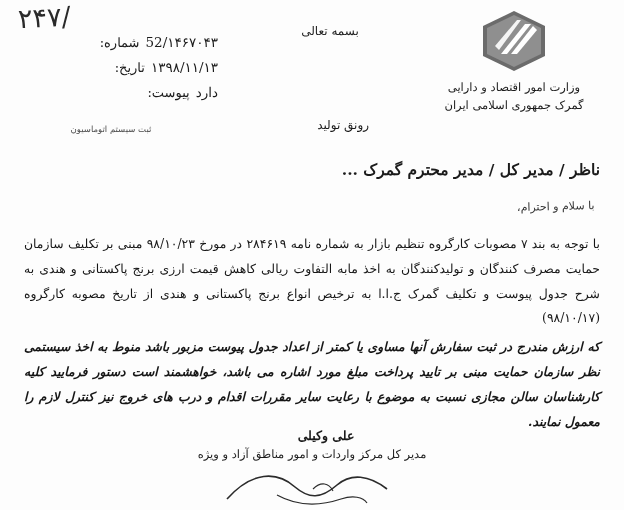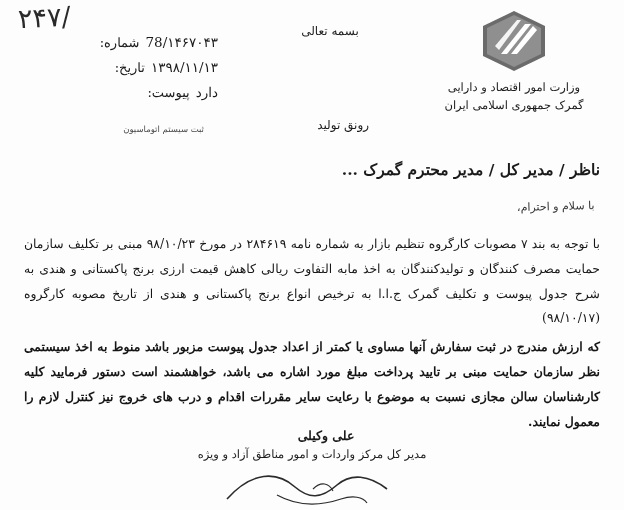--- a/index.html
+++ b/index.html
@@ -57,21 +57,21 @@
   .meta-label {
     font-size: 13px;
     color: #1b1b1b;
   }
   .meta-note {
     margin-top: 24px;
     margin-right: 14px;
     font-size: 8.5px;
     color: #4a4a4a;
     direction: rtl;
-    text-align: right;
+    text-align: center;
   }
 
   
   .besmellah {
     position: absolute;
     left: 0;
     right: 0;
     top: 24px;
     text-align: center;
     font-family: "DejaVu Serif", serif;
@@ -148,20 +148,21 @@
     font-family: "DejaVu Serif", serif;
     font-size: 12.4px;
     line-height: 2.0;
     color: #161616;
   }
   .body-text p {
     margin: 0 0 4px 0;
   }
   .bold {
     font-weight: bold;
+    font-style: italic;
   }
 
   
   .signature-block {
     position: absolute;
     right: 0;
     left: 0;
     top: 428px;
     text-align: center;
     direction: rtl;
@@ -188,21 +189,21 @@
 <body>
 
 <div id="page">
 
   <div class="handwritten-number">۲۴۷/</div>
 
   <div class="besmellah">بسمه تعالی</div>
 
   <div class="meta-block">
     <div class="meta-row">
-      <span class="meta-value">78/۱۴۶۷۰۴۳</span>
+      <span class="meta-value">52/۱۴۶۷۰۴۳</span>
       <span class="meta-label">شماره:</span>
     </div>
     <div class="meta-row">
       <span class="meta-value">۱۳۹۸/۱۱/۱۳</span>
       <span class="meta-label">تاریخ:</span>
     </div>
     <div class="meta-row">
       <span class="meta-value">دارد</span>
       <span class="meta-label">پیوست:</span>
     </div>

